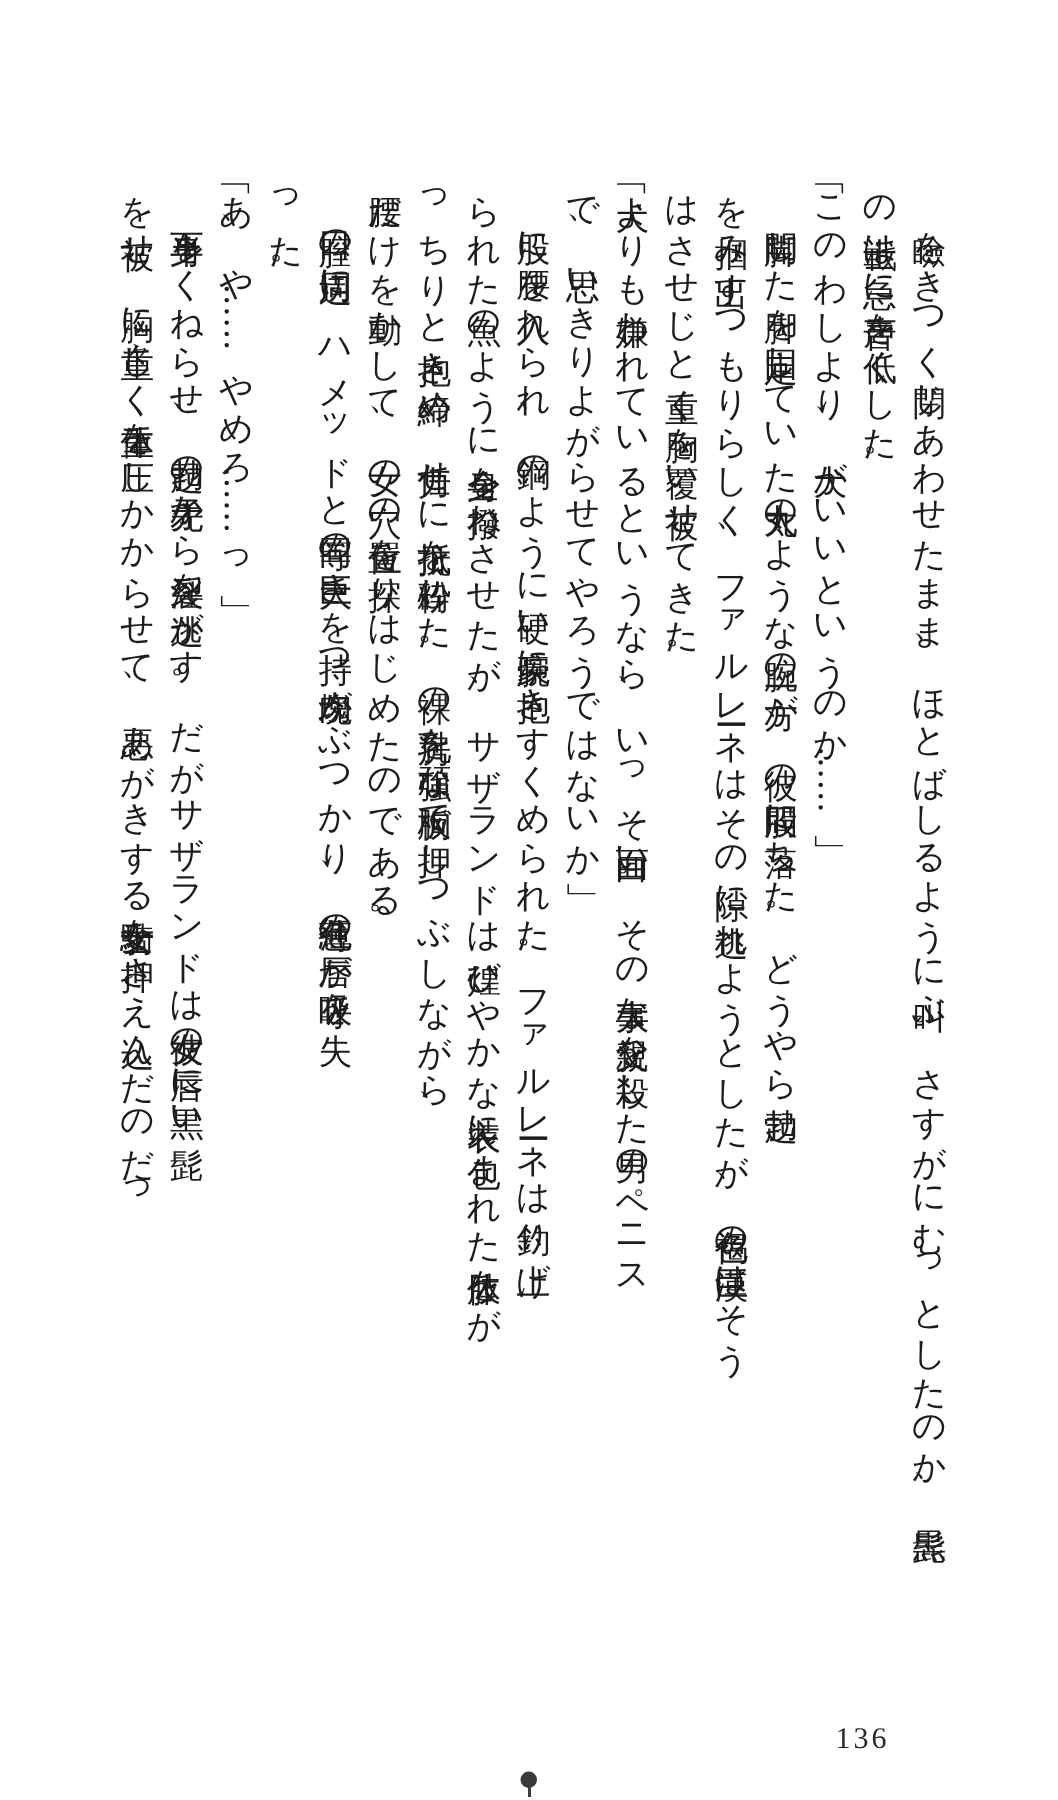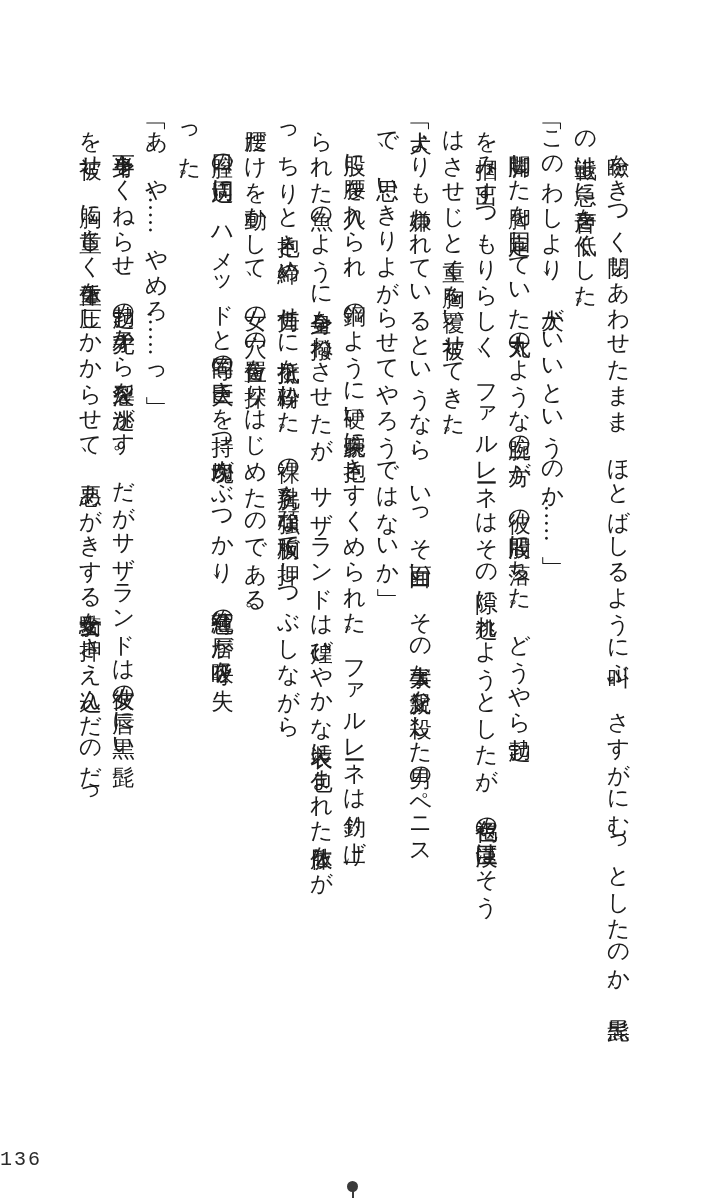--- a/index.html
+++ b/index.html
@@ -33,25 +33,25 @@
     letter-spacing: 0px;
   }
   .text-line.indent {
     text-indent: 1em;       
   }
   .page-number {
     position: absolute;
     top: 1148px;
     left: 0;
     width: 593px;
-    text-align: left;
+    text-align: right;
     font-size: 20px;
     letter-spacing: 2px;
     color: #2a2a2a;
-    font-family: Liberation Mono, monospace;
+    font-family: Liberation Serif, serif;
   }
   .binding-mark {
     position: absolute;
     top: 1181px;
     left: 347px;
     width: 11px;
     height: 11px;
     background: #3a3a3a;
     border-radius: 50%;
   }

